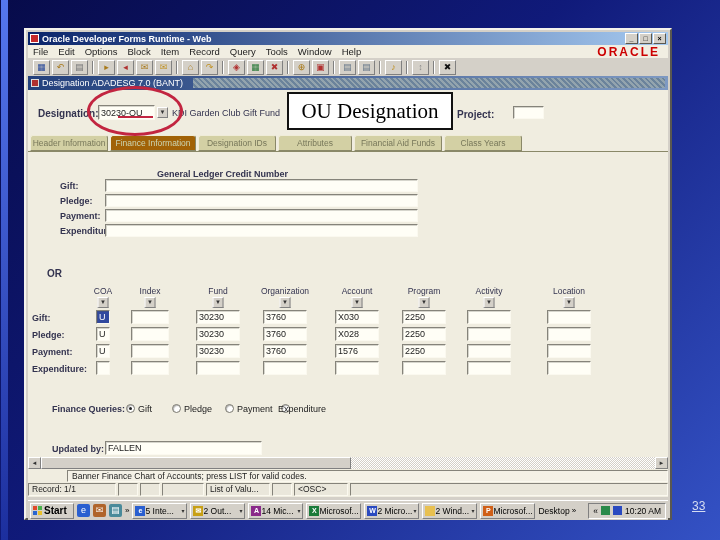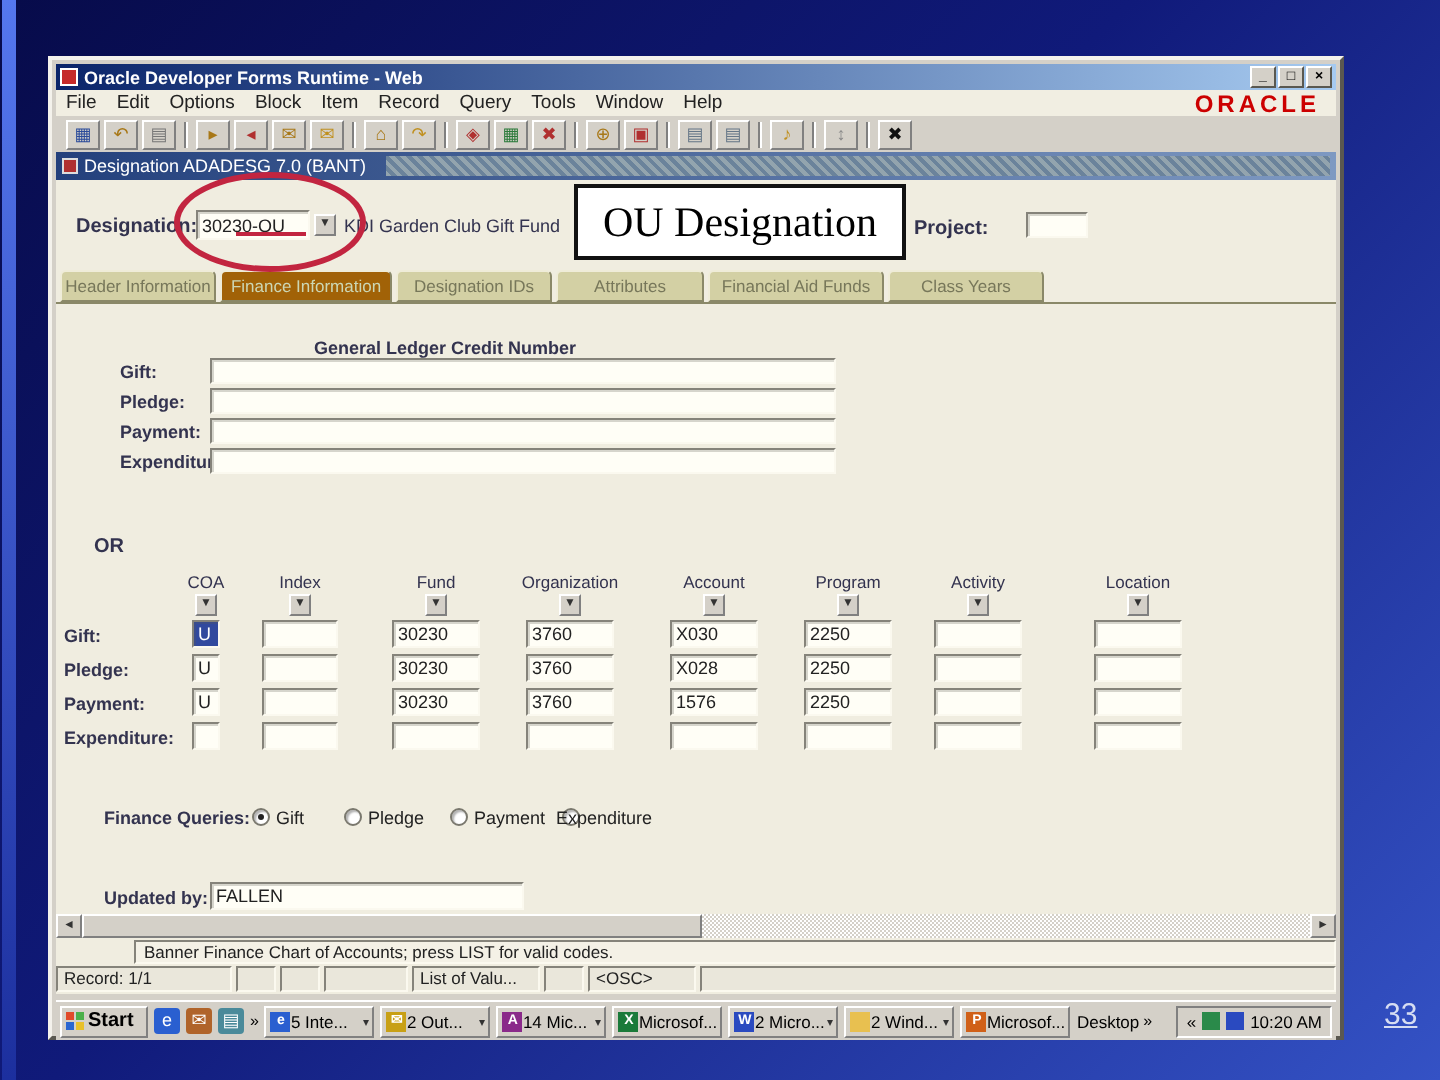--- a/index.html
+++ b/index.html
@@ -2,21 +2,21 @@
 <html><head>
 <meta charset="utf-8">
 <style>
   * { margin:0; padding:0; box-sizing:border-box; }
   html,body { width:720px; height:540px; overflow:hidden; }
   body { font-family:"Liberation Sans", sans-serif; }
   #slide { position:relative; width:720px; height:540px;
            background:linear-gradient(135deg,#070b4a 0%,#101a7a 45%,#3452c5 100%); }
   .left-strip { position:absolute; left:1px; top:0; width:7px; height:540px;
            background:linear-gradient(180deg,#5577ee,#1c2f9e); }
-  .page-num { position:absolute; left:692px; top:499px; color:#d6ddf2; font-size:15px;text-decoration:underline; }
+  .page-num { position:absolute; left:692px; top:499px; color:#d6ddf2; font-size:12px;text-decoration:underline; }
 
   
   #app { position:absolute; left:24px; top:28px; width:648px; height:492px;
          background:#d4d0c8; border:2px solid; border-color:#f4f2ec #5a5850 #5a5850 #f4f2ec; }
 
   .titlebar { position:absolute; left:2px; right:2px; top:2px; height:13px;
          background:linear-gradient(90deg,#0a246a,#a6caf0); display:flex; align-items:center;
          color:#fff; font-size:9px; font-weight:bold; padding:0 2px; }
   .t-icon { width:9px; height:9px; background:#c52a2a; border:1px solid #fff; margin-right:3px; }
   .titlebar .title { flex:1; white-space:nowrap; overflow:hidden; }

